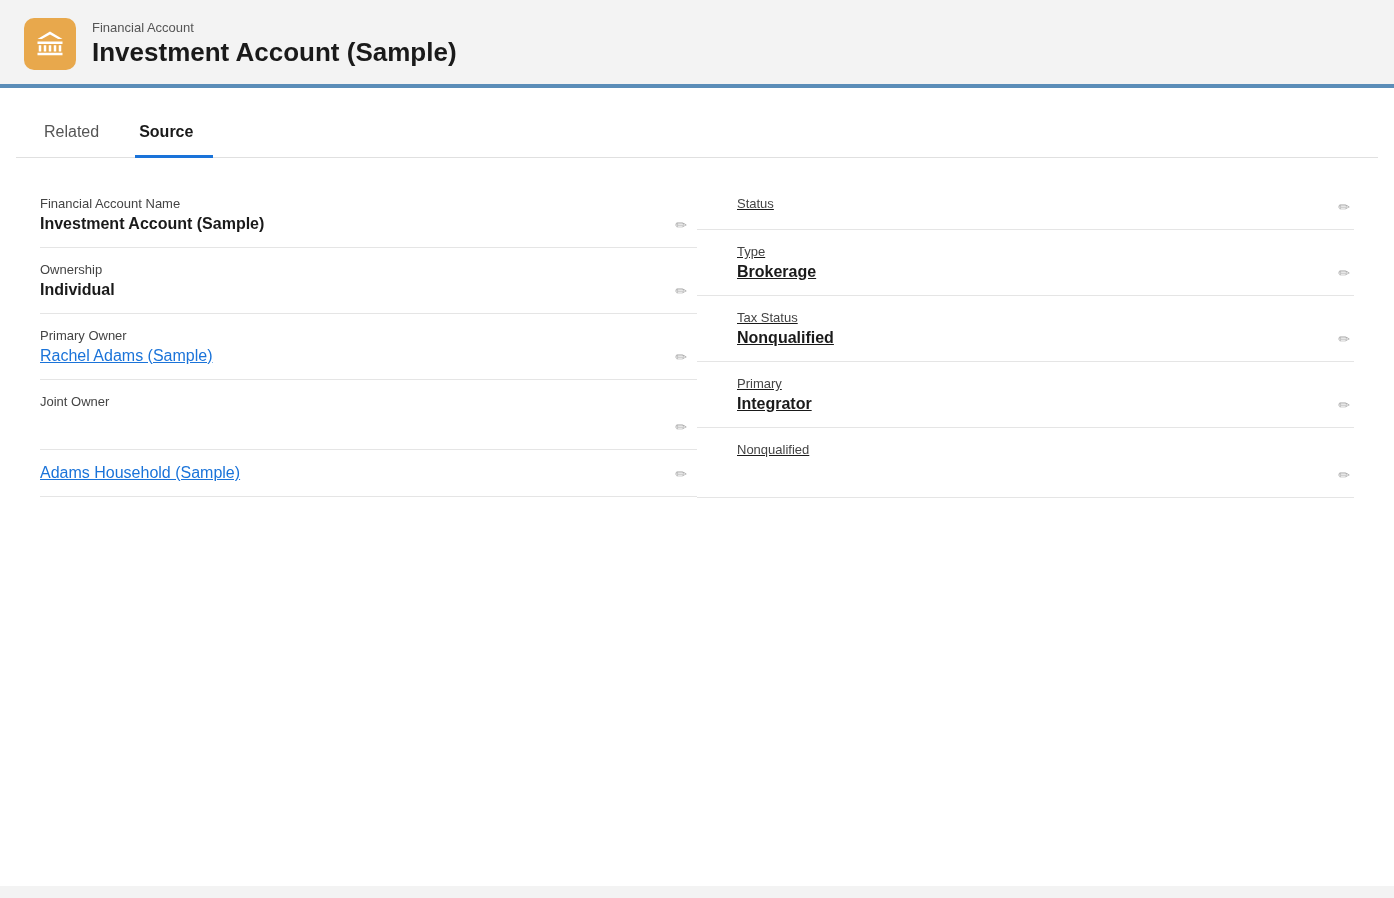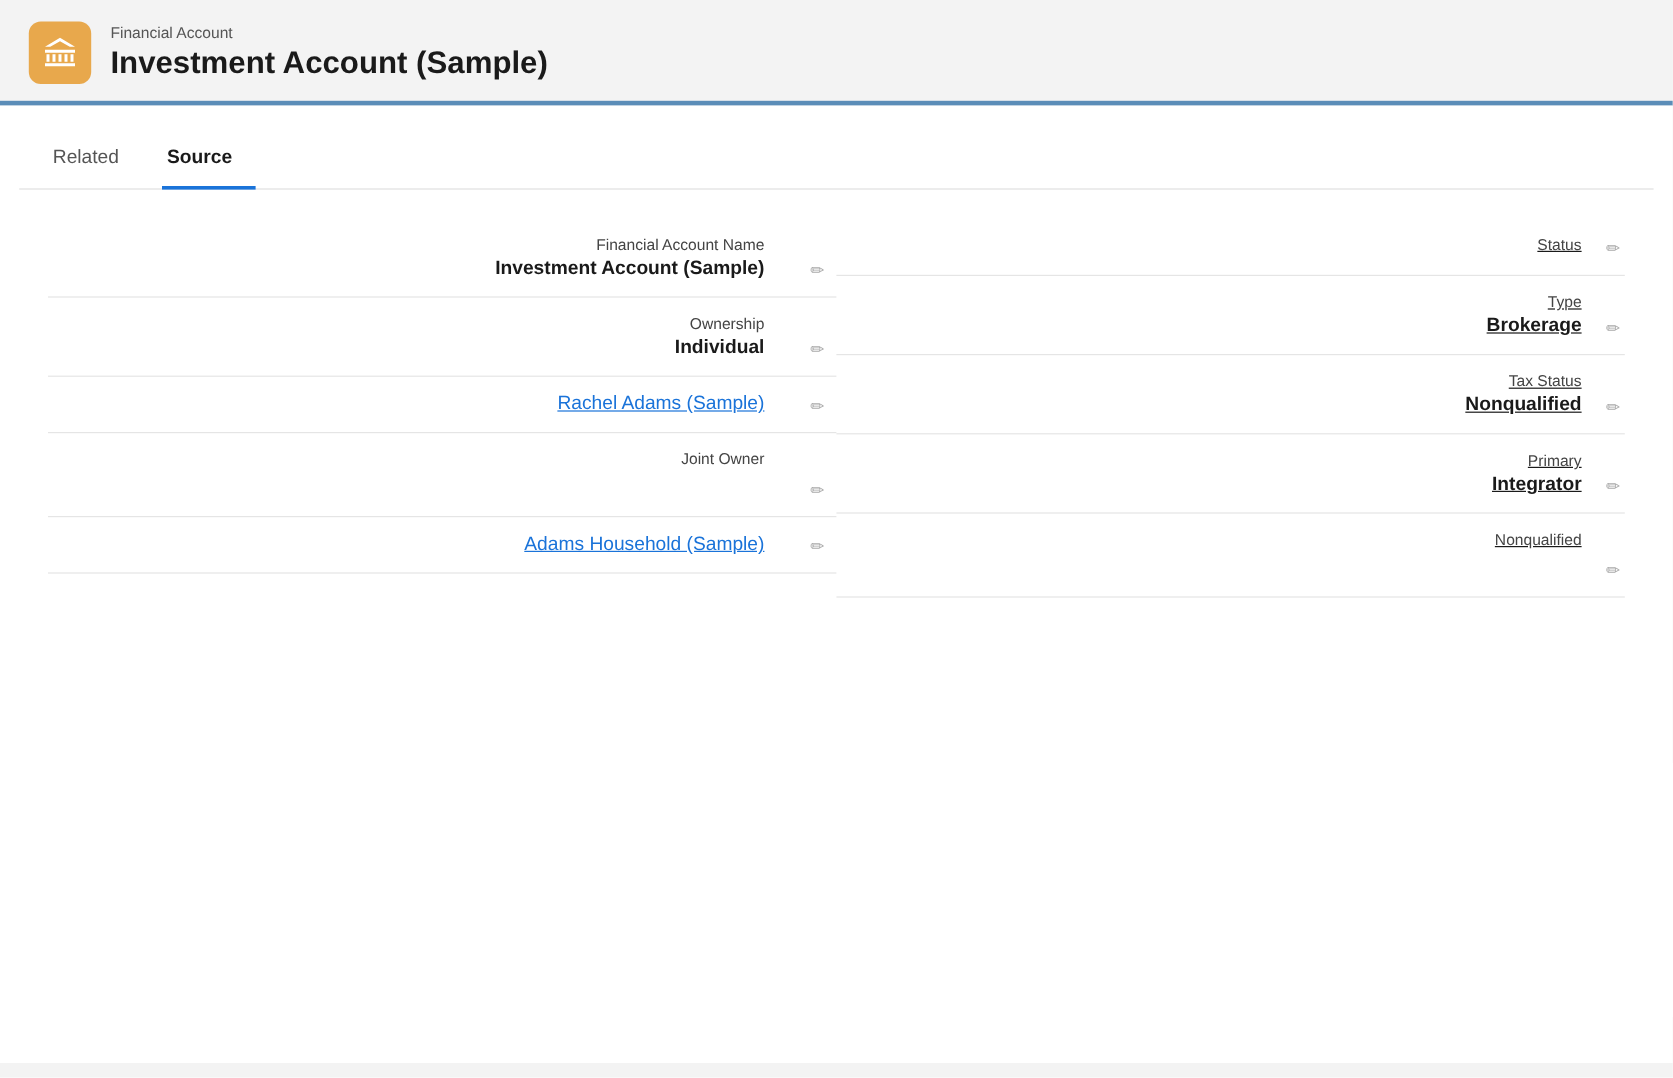--- a/index.html
+++ b/index.html
@@ -81,21 +81,20 @@
       font-weight: 700;
       color: #1a1a1a;
       border-bottom: 3px solid #1a73d9;
     }
 
     .detail-grid {
       display: grid;
       grid-template-columns: 1fr 1fr;
       gap: 0;
       padding: 24px 24px 0 24px;
-      text-align: right;
     }
 
     .detail-field {
       padding: 14px 0;
       border-bottom: 1px solid #e5e5e5;
       position: relative;
       padding-right: 36px;
     }
 
     .detail-field.left {
@@ -177,20 +176,21 @@
         <span class="edit-icon">✏</span>
       </div>
 
       <div class="detail-field left">
         <div class="field-label">Ownership</div>
         <div class="field-value">Individual</div>
         <span class="edit-icon">✏</span>
       </div>
 
       <div class="detail-field left">
+        <div class="field-label">Primary Owner</div>
         <div class="field-value link">Rachel Adams (Sample)</div>
         <span class="edit-icon">✏</span>
       </div>
 
       <div class="detail-field left">
         <div class="field-label">Joint Owner</div>
         <div class="field-value empty"></div>
         <span class="edit-icon">✏</span>
       </div>
 

